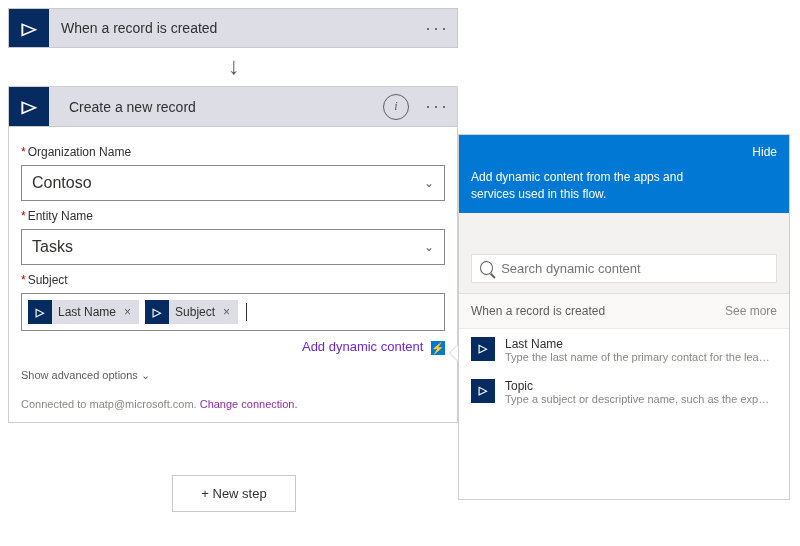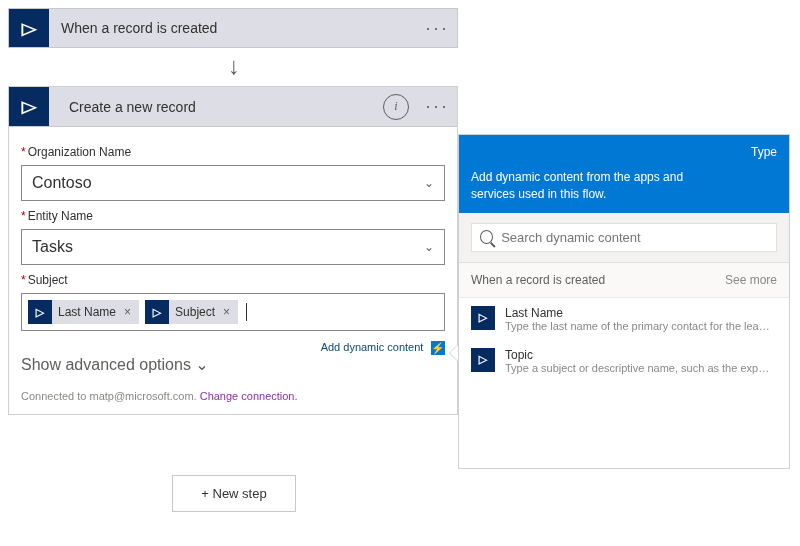--- a/index.html
+++ b/index.html
@@ -26,35 +26,35 @@
 .chev { font-size: 12px; color: #605e5c; }
 
 .token-box { border: 1px solid #8a8886; padding: 6px 6px; display: flex; align-items: center; gap: 6px; background: #fff; min-height: 34px;}
 .token { background: #dcdde5; display: inline-flex; align-items: center; height: 24px; font-size: 12px; }
 .token .tlogo { width: 24px; height: 24px; background: #062b61; display: flex; align-items: center; justify-content: center; color: #fff; font-weight: bold; font-size: 11px; }
 .token .tlabel { padding: 0 6px; }
 .token .tclose { padding: 0 8px 0 2px; color: #605e5c; cursor: pointer; }
 .cursor-bar { width: 1px; height: 18px; background: #323130; margin-left: 2px;}
 
 .add-dyn-row { text-align: right; margin-top: 8px; }
-.add-dyn { color: #0c4a6e; font-size: 11px; cursor: pointer; }
+.add-dyn { color: #6d28d9; font-size: 13px; cursor: pointer; }
 .add-dyn-box { display: inline-block; width: 14px; height: 14px; background: #0078d4; color: #fff; font-size: 11px; line-height: 14px; text-align: center; margin-left: 4px; vertical-align: middle;}
 
-.show-adv { font-size: 16px; color: #605e5c; margin-top: 0; cursor: pointer; }
+.show-adv { font-size: 11px; color: #605e5c; margin-top: 14px; cursor: pointer; }
 .connected { font-size: 11px; color: #8a8886; margin-top: 16px; }
 .connected a { color: #8f2da8; cursor: pointer; }
 
 .new-step { position: absolute; left: 172px; top: 475px; width: 124px; text-align: center; padding: 10px 0; border: 1px solid #c8c8c8; background: #fff; font-size: 13px; color: #323130; cursor: pointer; }
 
 .dyn-panel { position: absolute; left: 458px; top: 134px; width: 332px; border: 1px solid #d0d0d0; background: #fff; }
 .dyn-header { background: #0078d4; color: #fff; padding: 10px 12px; display: flex; justify-content: space-between; }
 .dyn-header .htxt { font-size: 12px; max-width: 240px; line-height: 1.4; margin-top: 24px; }
 .dyn-header .hide { font-size: 12px; cursor: pointer; }
 .dyn-search-wrap { padding: 10px 12px; background: #f3f2f1; border-bottom: 1px solid #e1dfdd; }
-.dyn-search { background: #fff; border: 1px solid #e1dfdd; display: flex; align-items: center; padding: 6px 8px; }
+.dyn-search { background: #fff; border: 1px solid #e1dfdd; display: flex; align-items: center; padding: 6px 8px; margin-top: 31px; }
 .dyn-search .sicon { width: 14px; height: 14px; border: 1.5px solid #605e5c; border-radius: 50%; position: relative; margin-right: 8px; }
 .dyn-search .sicon::after { content: ""; position: absolute; width: 6px; height: 1.5px; background: #605e5c; right: -4px; bottom: -2px; transform: rotate(45deg); }
 .dyn-search input { border: none; outline: none; font-size: 13px; width: 100%; color: #605e5c; }
 .dyn-section { display: flex; justify-content: space-between; padding: 10px 12px; font-size: 12px; color: #605e5c; background: #faf9f8; border-bottom: 1px solid #edebe9; }
 .dyn-section .more { color: #8a8886; cursor: pointer; }
 .dyn-item { display: flex; padding: 8px 12px; gap: 10px; cursor: pointer; }
 .dyn-item .ilogo { width: 24px; height: 24px; background: #062b61; display: flex; align-items: center; justify-content: center; color: #fff; font-weight: bold; font-size: 11px; flex-shrink: 0;}
 .dyn-item .itxt { overflow: hidden; }
 .dyn-item .iname { font-size: 12px; color: #323130; }
 .dyn-item .idesc { font-size: 11px; color: #8a8886; white-space: nowrap; overflow: hidden; text-overflow: ellipsis; max-width: 268px;}
@@ -128,21 +128,21 @@
   </div>
 </div>
 
 <div class="new-step">+ New step</div>
 
 <div class="callout-beak"></div>
 
 <div class="dyn-panel">
   <div class="dyn-header">
     <div class="htxt">Add dynamic content from the apps and services used in this flow.</div>
-    <div class="hide">Type</div>
+    <div class="hide">Hide</div>
   </div>
   <div class="dyn-search-wrap">
     <div class="dyn-search">
       <span class="sicon"></span>
       <input type="text" placeholder="Search dynamic content" style="">
     </div>
   </div>
   <div class="dyn-section">
     <span>When a record is created</span>
     <span class="more">See more</span>

